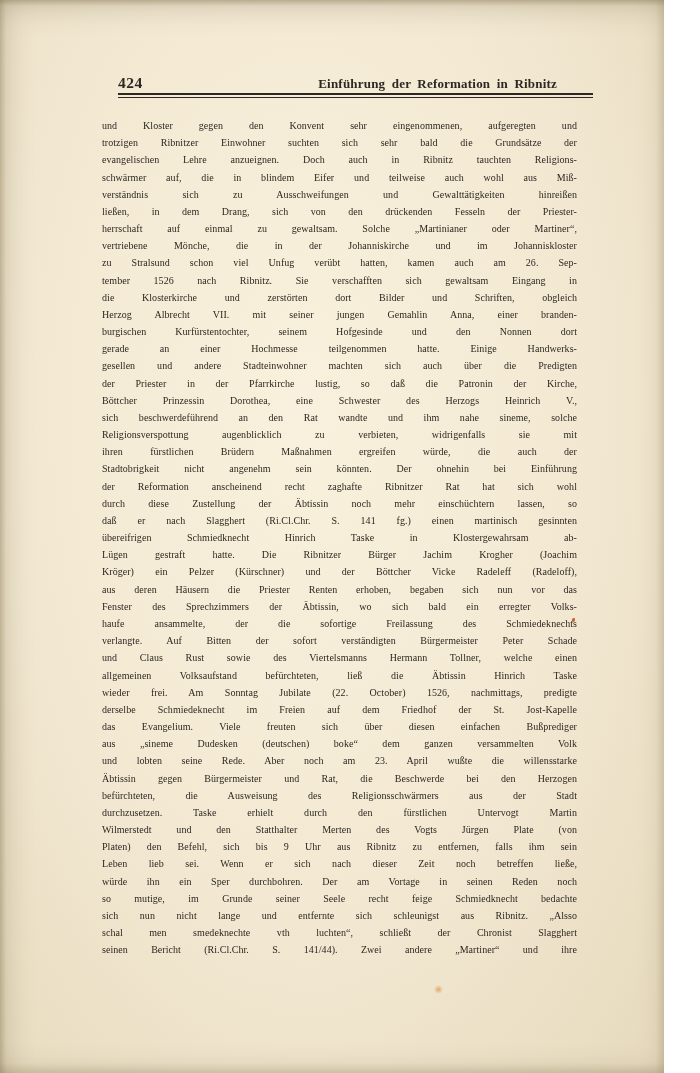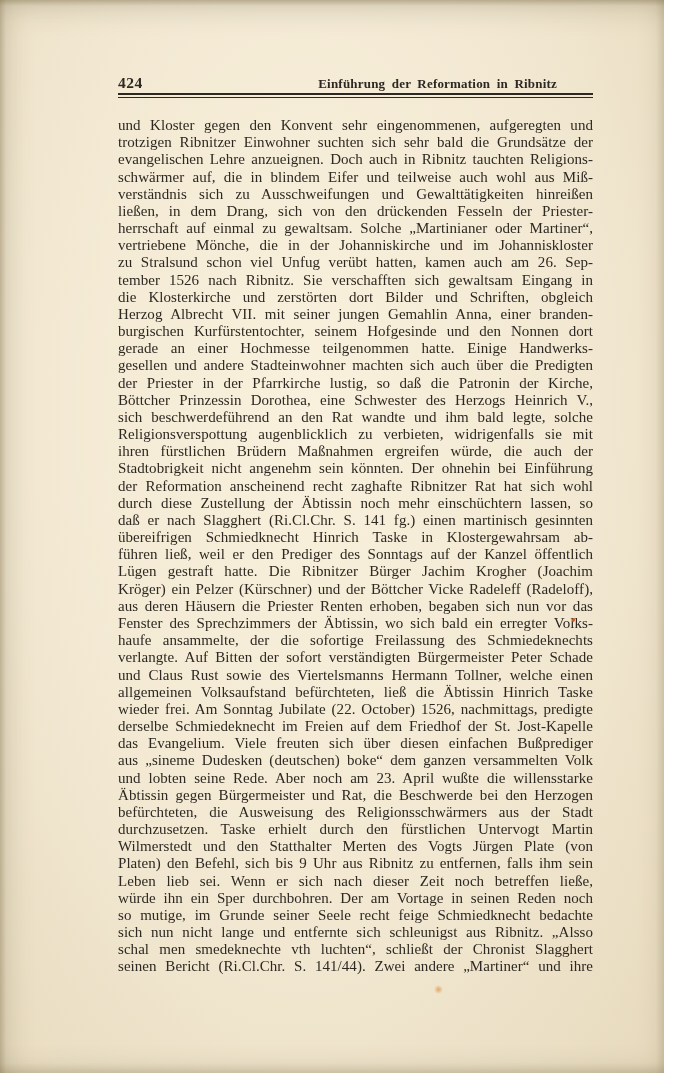--- a/index.html
+++ b/index.html
@@ -55,24 +55,24 @@
     position: absolute;
     left: 118px;
     width: 475px;
     top: 93px;
     height: 1.5px;
     border-top: 2.5px solid var(--ink);
     border-bottom: 1px solid var(--ink);
   }
   .body-text {
     position: absolute;
-    left: 118px;
+    left: 102px;
     width: 475px;
     top: 117px;
-    font-size: 15px;
+    font-size: 10px;
     line-height: 17.18px;
     letter-spacing: 0.05px;
   }
   .body-text .line {
     height: 17.18px;
     text-align: justify;
     text-align-last: justify;
     overflow: visible;
     white-space: normal;
   }
@@ -116,29 +116,28 @@
       <div class="line">vertriebene Mönche, die in der Johanniskirche und im Johanniskloster</div>
       <div class="line">zu Stralsund schon viel Unfug verübt hatten, kamen auch am 26. Sep-</div>
       <div class="line">tember 1526 nach Ribnitz. Sie verschafften sich gewaltsam Eingang in</div>
       <div class="line">die Klosterkirche und zerstörten dort Bilder und Schriften, obgleich</div>
       <div class="line">Herzog Albrecht VII. mit seiner jungen Gemahlin Anna, einer branden-</div>
       <div class="line">burgischen Kurfürstentochter, seinem Hofgesinde und den Nonnen dort</div>
       <div class="line">gerade an einer Hochmesse teilgenommen hatte. Einige Handwerks-</div>
       <div class="line">gesellen und andere Stadteinwohner machten sich auch über die Predigten</div>
       <div class="line">der Priester in der Pfarrkirche lustig, so daß die Patronin der Kirche,</div>
       <div class="line">Böttcher Prinzessin Dorothea, eine Schwester des Herzogs Heinrich V.,</div>
-      <div class="line">sich beschwerdeführend an den Rat wandte und ihm bald legte, solche</div>
+      <div class="line">sich beschwerdeführend an den Rat wandte und ihm nahe sineme, solche</div>
       <div class="line">Religionsverspottung augenblicklich zu verbieten, widrigenfalls sie mit</div>
       <div class="line">ihren fürstlichen Brüdern Maßnahmen ergreifen würde, die auch der</div>
       <div class="line">Stadtobrigkeit nicht angenehm sein könnten. Der ohnehin bei Einführung</div>
       <div class="line">der Reformation anscheinend recht zaghafte Ribnitzer Rat hat sich wohl</div>
       <div class="line">durch diese Zustellung der Äbtissin noch mehr einschüchtern lassen, so</div>
       <div class="line">daß er nach Slagghert (Ri.Cl.Chr. S. 141 fg.) einen martinisch gesinnten</div>
       <div class="line">übereifrigen Schmiedknecht Hinrich Taske in Klostergewahrsam ab-</div>
-      <div class="line">führen ließ, weil er den Prediger des Sonntags auf der Kanzel öffentlich</div>
       <div class="line">Lügen gestraft hatte. Die Ribnitzer Bürger Jachim Krogher (Joachim</div>
       <div class="line">Kröger) ein Pelzer (Kürschner) und der Böttcher Vicke Radeleff (Radeloff),</div>
       <div class="line">aus deren Häusern die Priester Renten erhoben, begaben sich nun vor das</div>
       <div class="line">Fenster des Sprechzimmers der Äbtissin, wo sich bald ein erregter Volks-</div>
       <div class="line">haufe ansammelte, der die sofortige Freilassung des Schmiedeknechts</div>
       <div class="line">verlangte. Auf Bitten der sofort verständigten Bürgermeister Peter Schade</div>
       <div class="line">und Claus Rust sowie des Viertelsmanns Hermann Tollner, welche einen</div>
       <div class="line">allgemeinen Volksaufstand befürchteten, ließ die Äbtissin Hinrich Taske</div>
       <div class="line">wieder frei. Am Sonntag Jubilate (22. October) 1526, nachmittags, predigte</div>
       <div class="line">derselbe Schmiedeknecht im Freien auf dem Friedhof der St. Jost-Kapelle</div>

